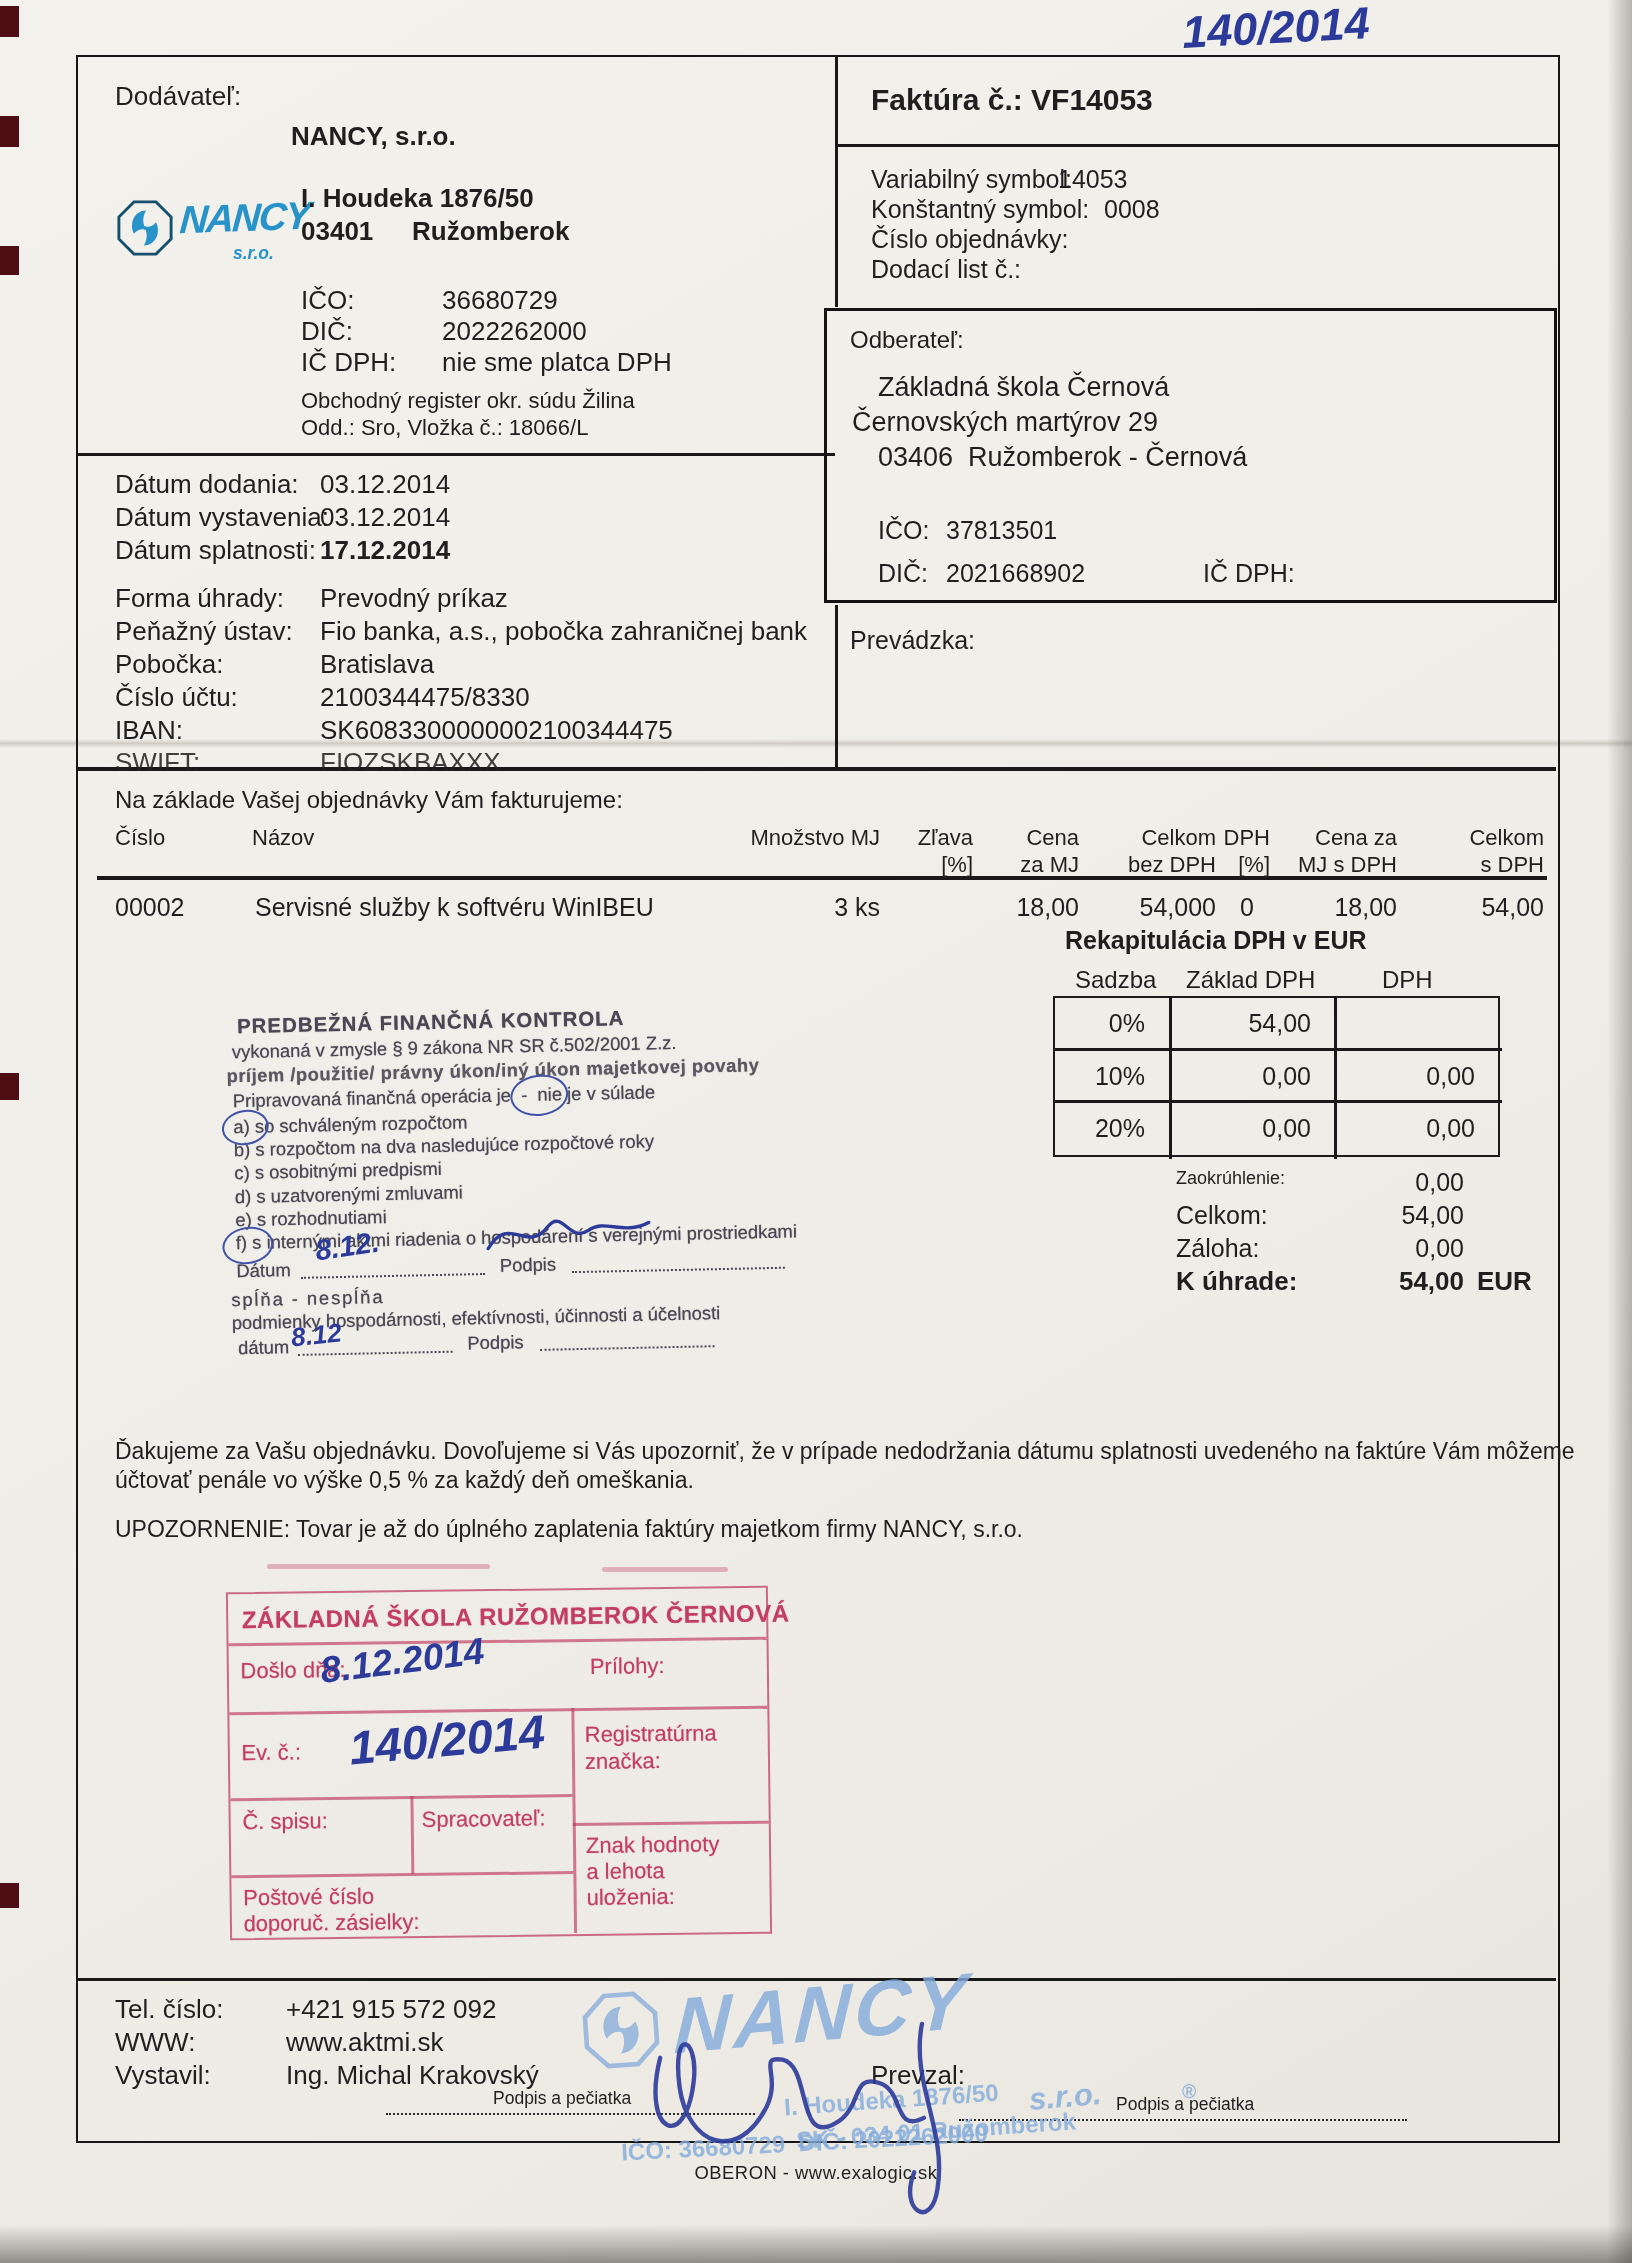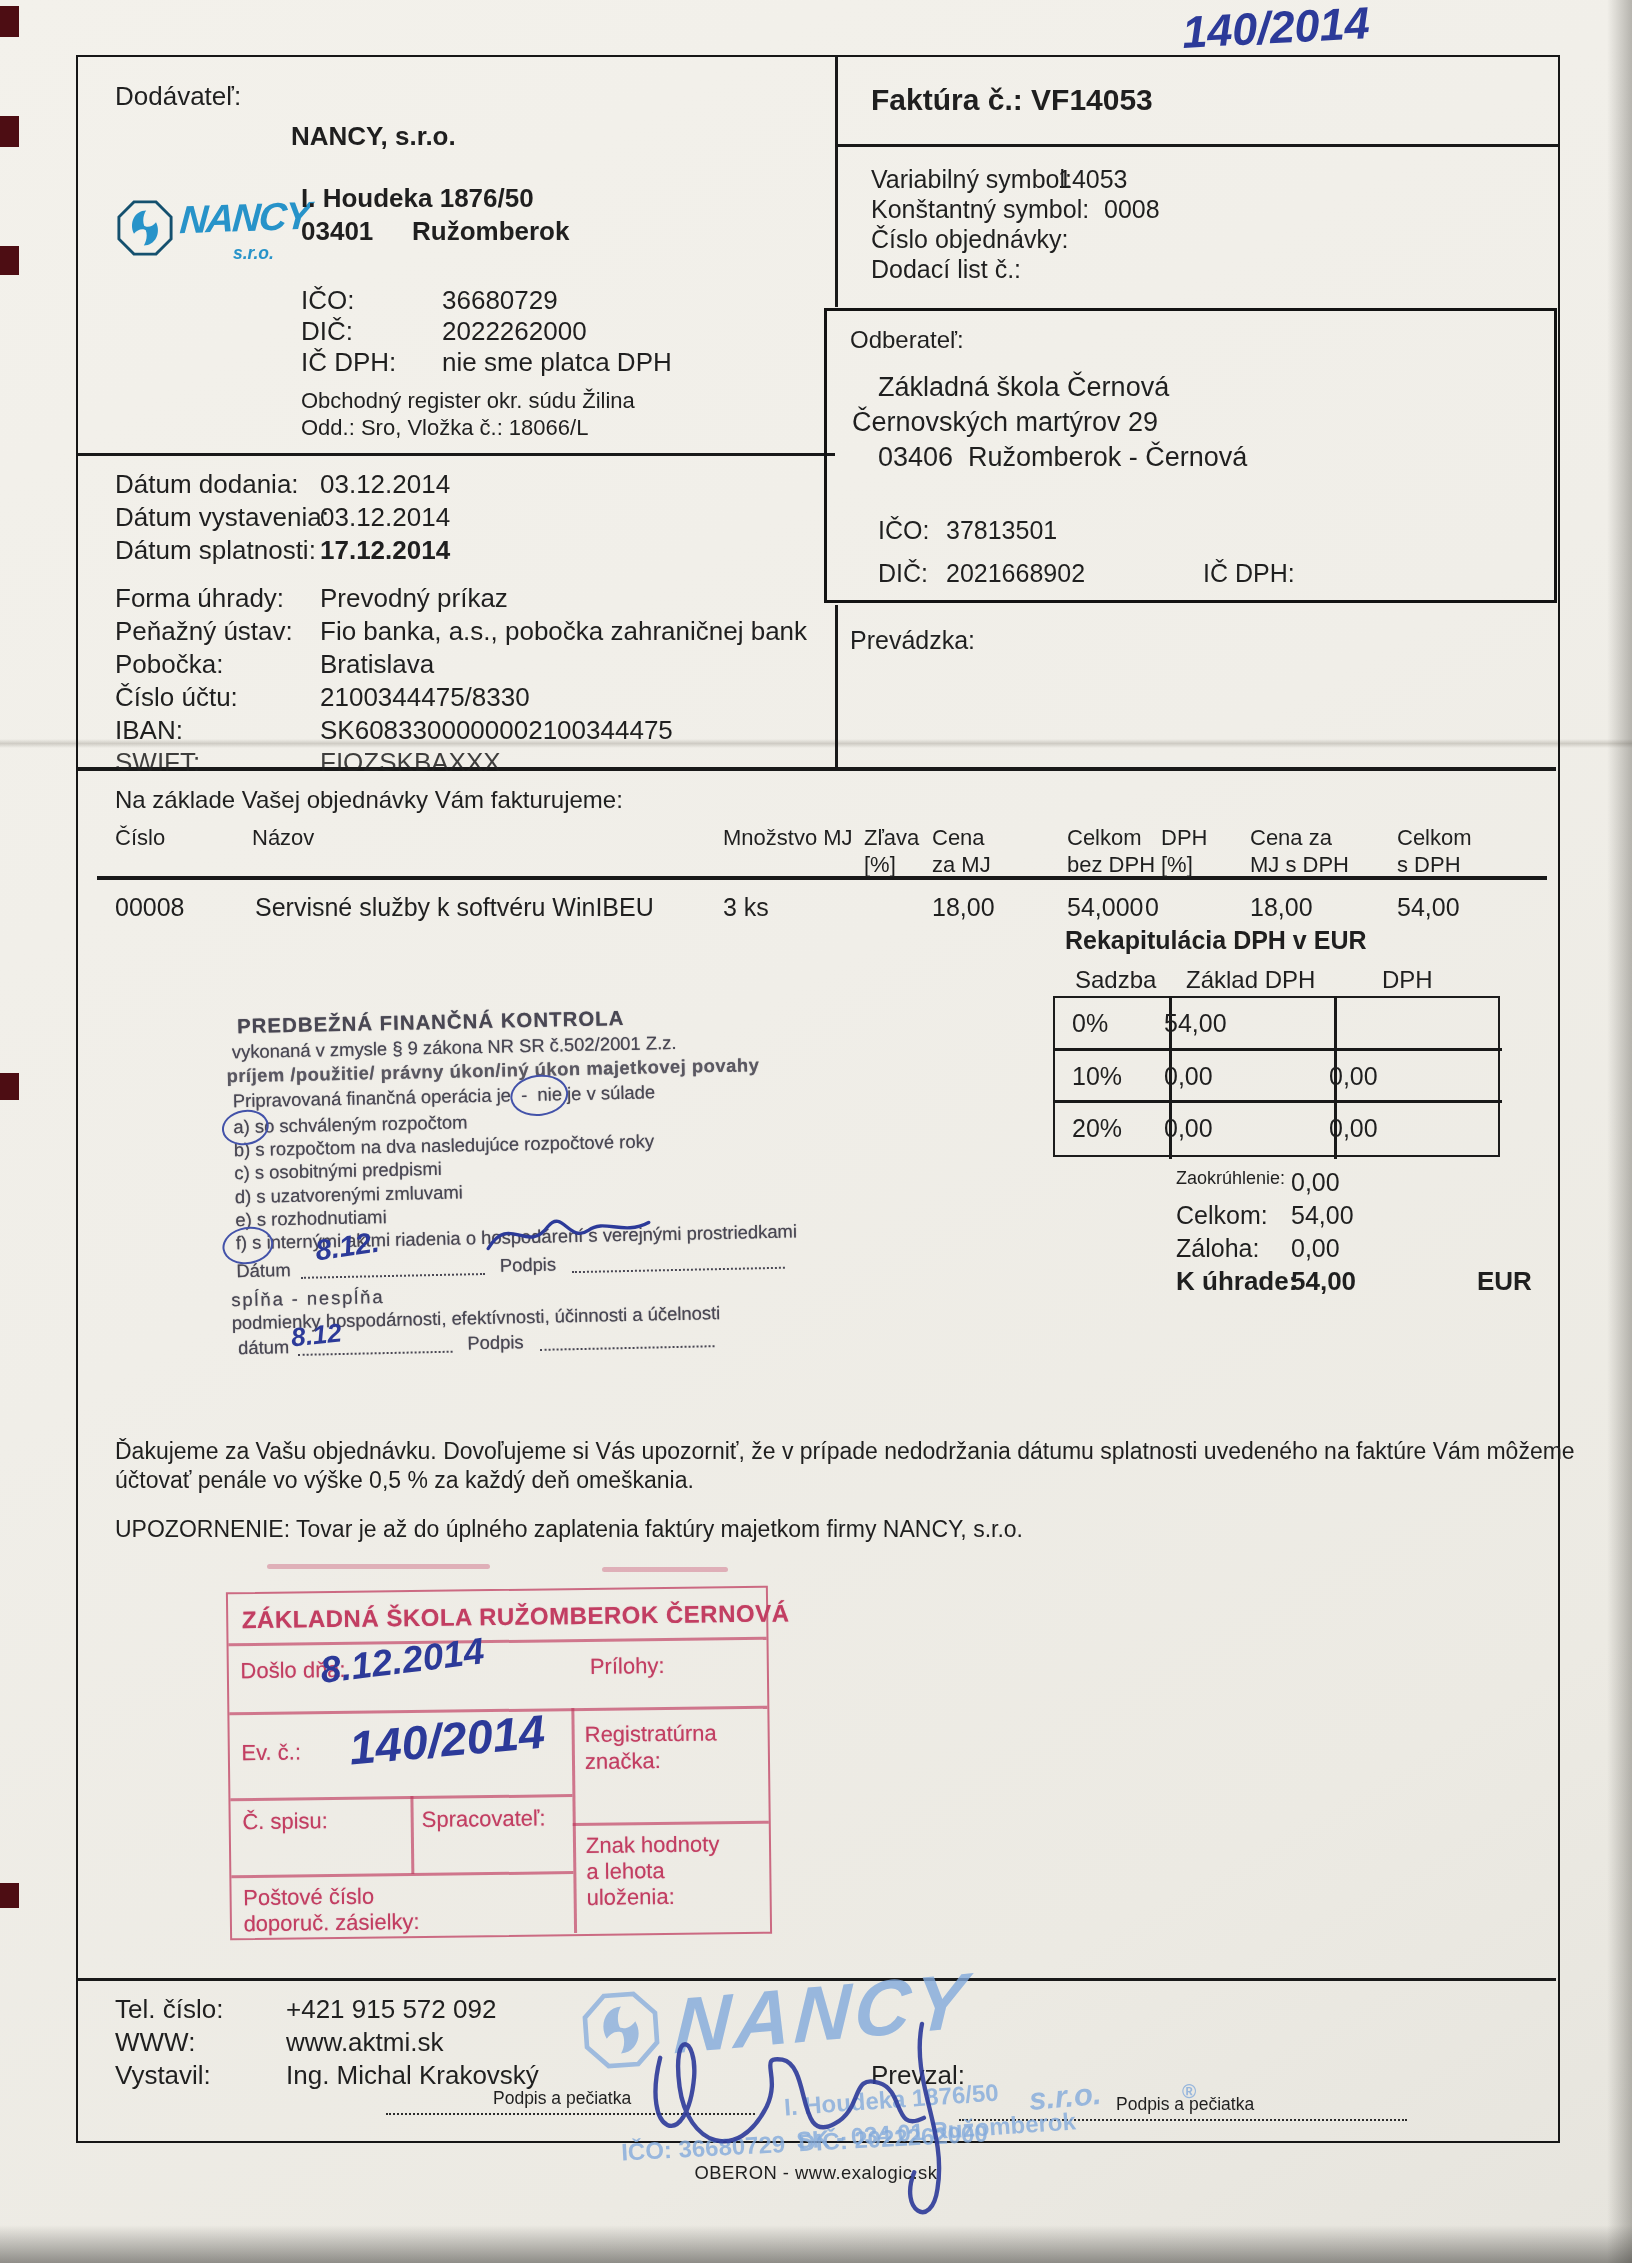--- a/index.html
+++ b/index.html
@@ -1,21 +1,21 @@
 <!DOCTYPE html>
 <html><head>
 <meta charset="utf-8">
 <style>
   html,body{margin:0;padding:0;background:#a8a6a1;font-family:"Liberation Sans",sans-serif;}
   .page{position:relative;width:1632px;height:2264px;margin:0 auto;overflow:hidden;
         background:linear-gradient(150deg,#f3f1eb 0%,#f0eee8 45%,#eceae3 80%,#e6e4dd 100%);color:#1f1f1f;}
   .t{position:absolute;white-space:pre;font-size:26px;line-height:1.15;color:#1f1f1f;}
   .b{font-weight:700;}
   .sm{font-size:22px;}
-  .ra{text-align:left;}
+  .ra{text-align:right;}
   .line{position:absolute;background:#191919;}
   .frame{position:absolute;left:76px;top:55px;width:1480px;height:2084px;border:2.9px solid #161616;}
   .obox{position:absolute;left:824px;top:308px;width:727px;height:289px;border:3.9px solid #131313;}
   .dotted{position:absolute;border-bottom:2.9px dotted #2c2c2c;}
   .hand{position:absolute;white-space:nowrap;color:#2c3a99;font-style:italic;font-weight:700;}
   .crease{position:absolute;left:0;width:1632px;height:8.7px;
           background:linear-gradient(180deg,rgba(120,114,103,0) 0%,rgba(120,114,103,.28) 50%,rgba(120,114,103,0) 100%);}
   .redmark{position:absolute;left:0;width:19.4px;background:#4d0d13;}
   .edge-r{position:absolute;right:0;top:0;width:25px;height:2264px;
           background:linear-gradient(270deg,rgba(70,68,62,.35),rgba(70,68,62,0));}
@@ -135,21 +135,21 @@
   <div class="t sm ra" style="left:932px;top:852px;width:147px">za MJ</div>
   <div class="t sm ra" style="left:1067px;top:825px;width:149px">Celkom</div>
   <div class="t sm ra" style="left:1067px;top:852px;width:149px">bez DPH</div>
   <div class="t sm ra" style="left:1161px;top:825px;width:109px">DPH</div>
   <div class="t sm ra" style="left:1161px;top:852px;width:109px">[%]</div>
   <div class="t sm ra" style="left:1250px;top:825px;width:147px">Cena za</div>
   <div class="t sm ra" style="left:1250px;top:852px;width:147px">MJ s DPH</div>
   <div class="t sm ra" style="left:1397px;top:825px;width:147px">Celkom</div>
   <div class="t sm ra" style="left:1397px;top:852px;width:147px">s DPH</div>
 
-  <div class="t" style="left:115px;top:893px;font-size:25px">00008</div>
+  <div class="t" style="left:115px;top:893px;font-size:25px">00002</div>
   <div class="t" style="left:255px;top:893px;font-size:25px">Servisné služby k softvéru WinIBEU</div>
   <div class="t ra" style="left:723px;top:893px;width:157px;font-size:25px">3 ks</div>
   <div class="t ra" style="left:864px;top:893px;width:109px;font-size:25px"></div>
   <div class="t ra" style="left:932px;top:893px;width:147px;font-size:25px">18,00</div>
   <div class="t ra" style="left:1067px;top:893px;width:149px;font-size:25px">54,000</div>
   <div class="t ra" style="left:1145px;top:893px;width:109px;font-size:25px">0</div>
   <div class="t ra" style="left:1250px;top:893px;width:147px;font-size:25px">18,00</div>
   <div class="t ra" style="left:1397px;top:893px;width:147px;font-size:25px">54,00</div>
 
   <div class="t b" style="left:1065px;top:926px;font-size:25px">Rekapitulácia DPH v EUR</div>

